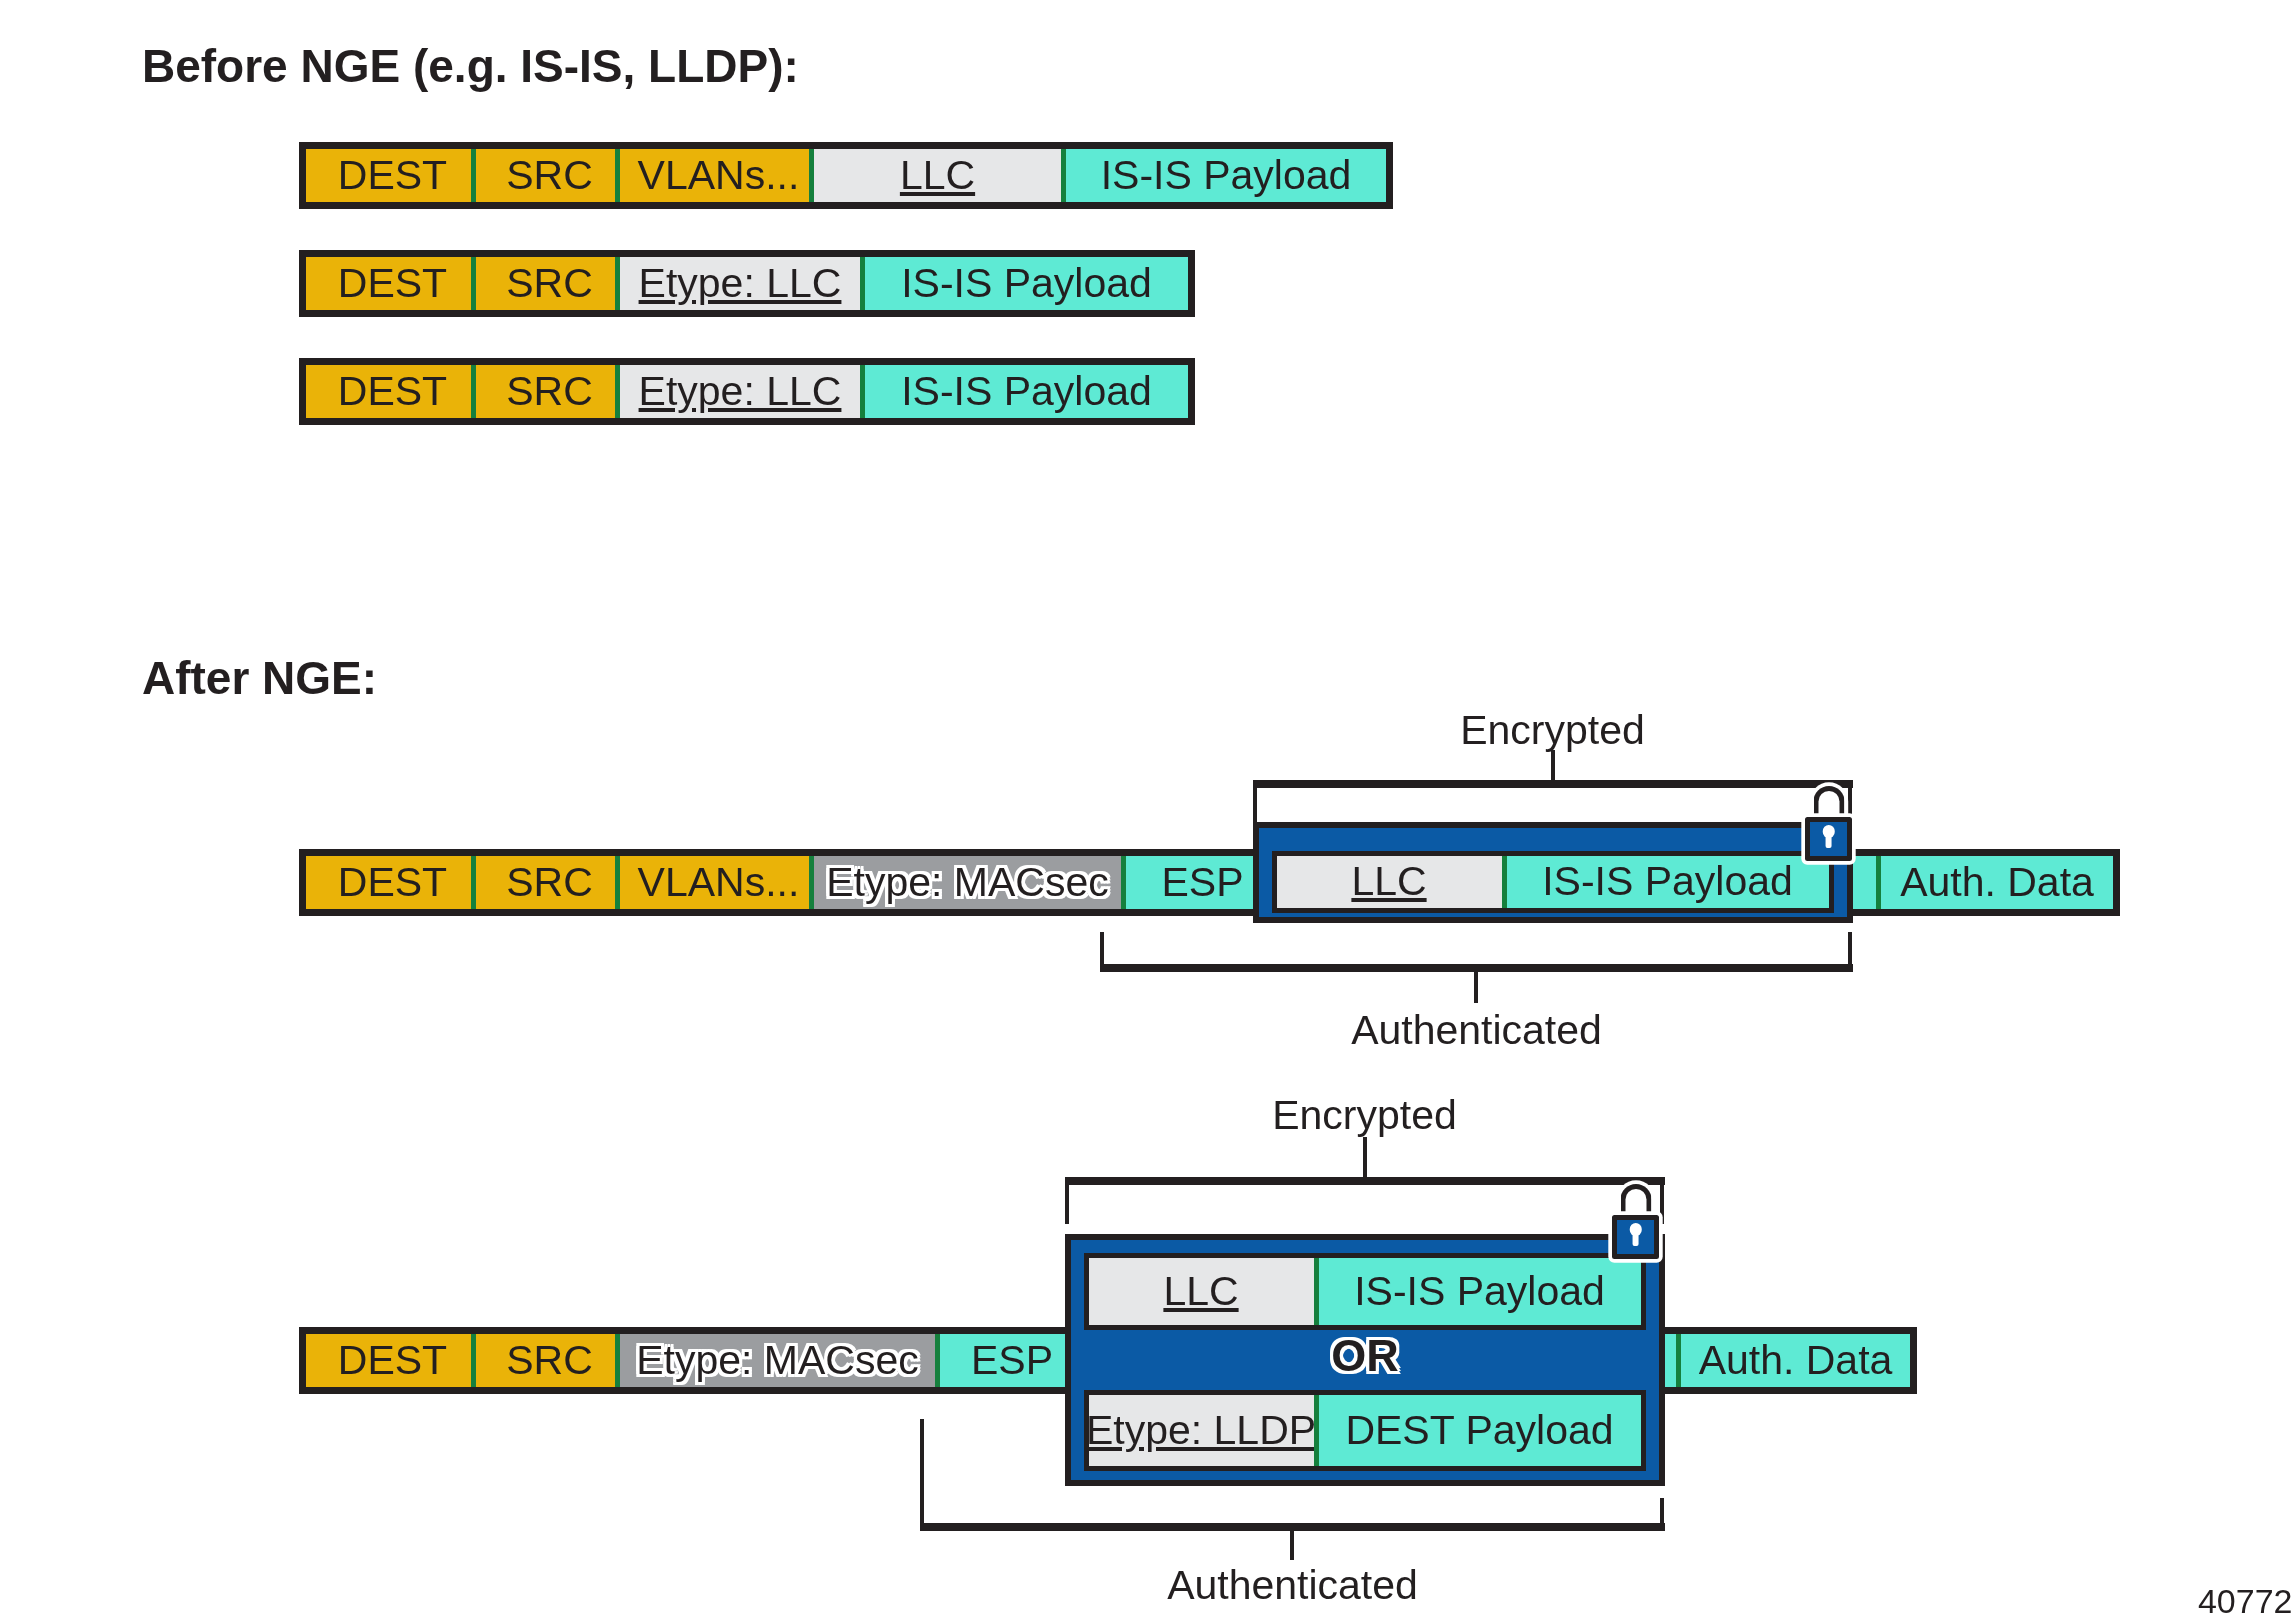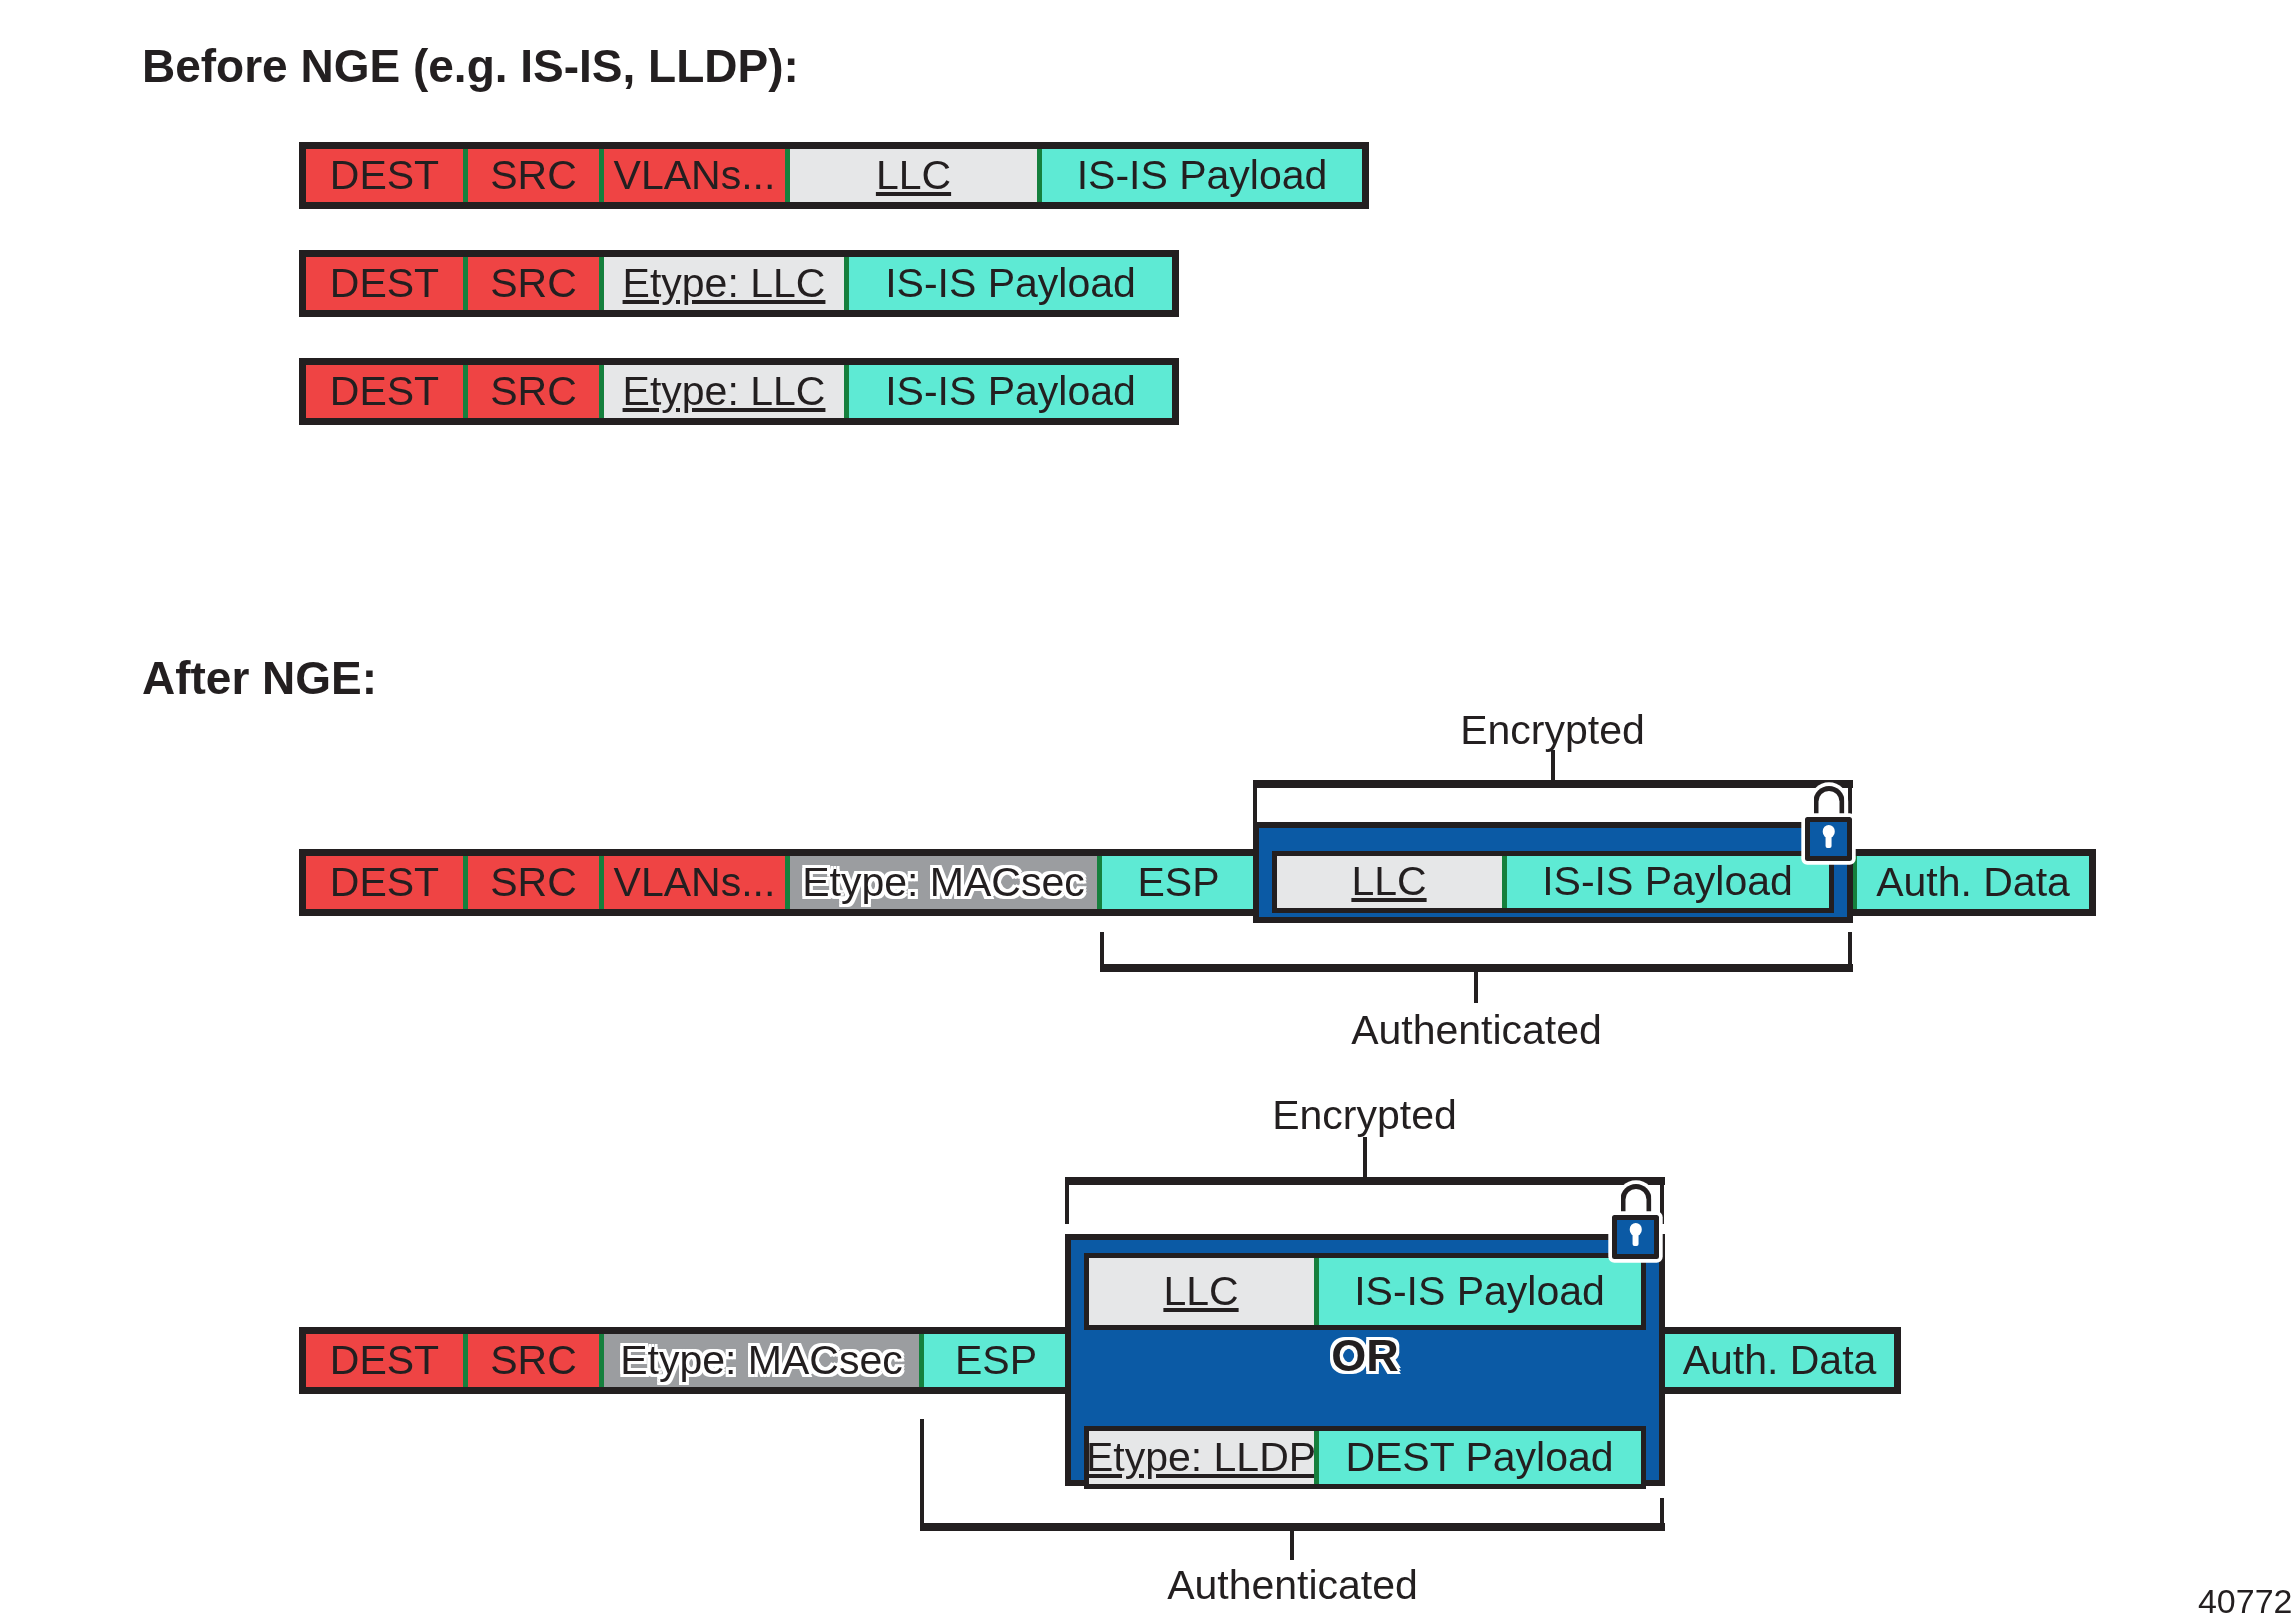--- a/index.html
+++ b/index.html
@@ -12,21 +12,21 @@
   
   .prow {
     position:absolute; display:inline-flex; align-items:stretch;
     border:7.5px solid #231f20; background:#ffffff; height:67px; box-sizing:border-box;
   }
   .cell {
     display:flex; align-items:center; justify-content:center;
     font-size:41px; white-space:nowrap; border-left:5px solid #15803d; box-sizing:content-box;
   }
   .cell.first { border-left:none; }
-  .cell.gray  { background:#ef4444; }
+  .cell.gray  { background:#eab308;padding-left:8px; }
   .cell.light { background:#e6e7e8;text-decoration:underline; }
   .cell.dark  { background:#9b9da0; }
   .cell.white { background:#5eead4; }
   .halo {
     text-shadow: -3.1px -3.1px 0 #fff, 0 -3.1px 0 #fff, 3.1px -3.1px 0 #fff,
                  -3.1px 0 0 #fff, 3.1px 0 0 #fff,
                  -3.1px 3.1px 0 #fff, 0 3.1px 0 #fff, 3.1px 3.1px 0 #fff;
   }
 
   
@@ -152,21 +152,21 @@
     <div class="cell white" style="width:587px;"></div>
     <div class="cell white" style="width:229px;">Auth. Data</div>
   </div>
 
   <div class="bluebox z20" style="left:1065px; top:1234px; width:600px; height:252px;">
     <div class="inner-strip" style="left:12.5px; top:12.5px; width:562px; height:77px;">
       <div class="cell first light" style="width:225px;">LLC</div>
       <div class="cell white" style="flex:1;">IS-IS Payload</div>
     </div>
     <div class="or-band halo" style="top:82px; height:67px;border-radius:27px;">OR</div>
-    <div class="inner-strip" style="left:12.5px; top:150px; width:562px; height:63px;margin-top:36px;">
+    <div class="inner-strip" style="left:12.5px; top:150px; width:562px; height:81px;">
       <div class="cell first light" style="width:225px;">Etype: LLDP</div>
       <div class="cell white" style="flex:1;">DEST Payload</div>
     </div>
   </div>
 
   <div class="lock" style="left:1612px; top:1184px;">
     <div class="shackle"></div>
     <div class="body"></div>
     <div class="keyhole-circle"></div>
     <div class="keyhole-stem"></div>

